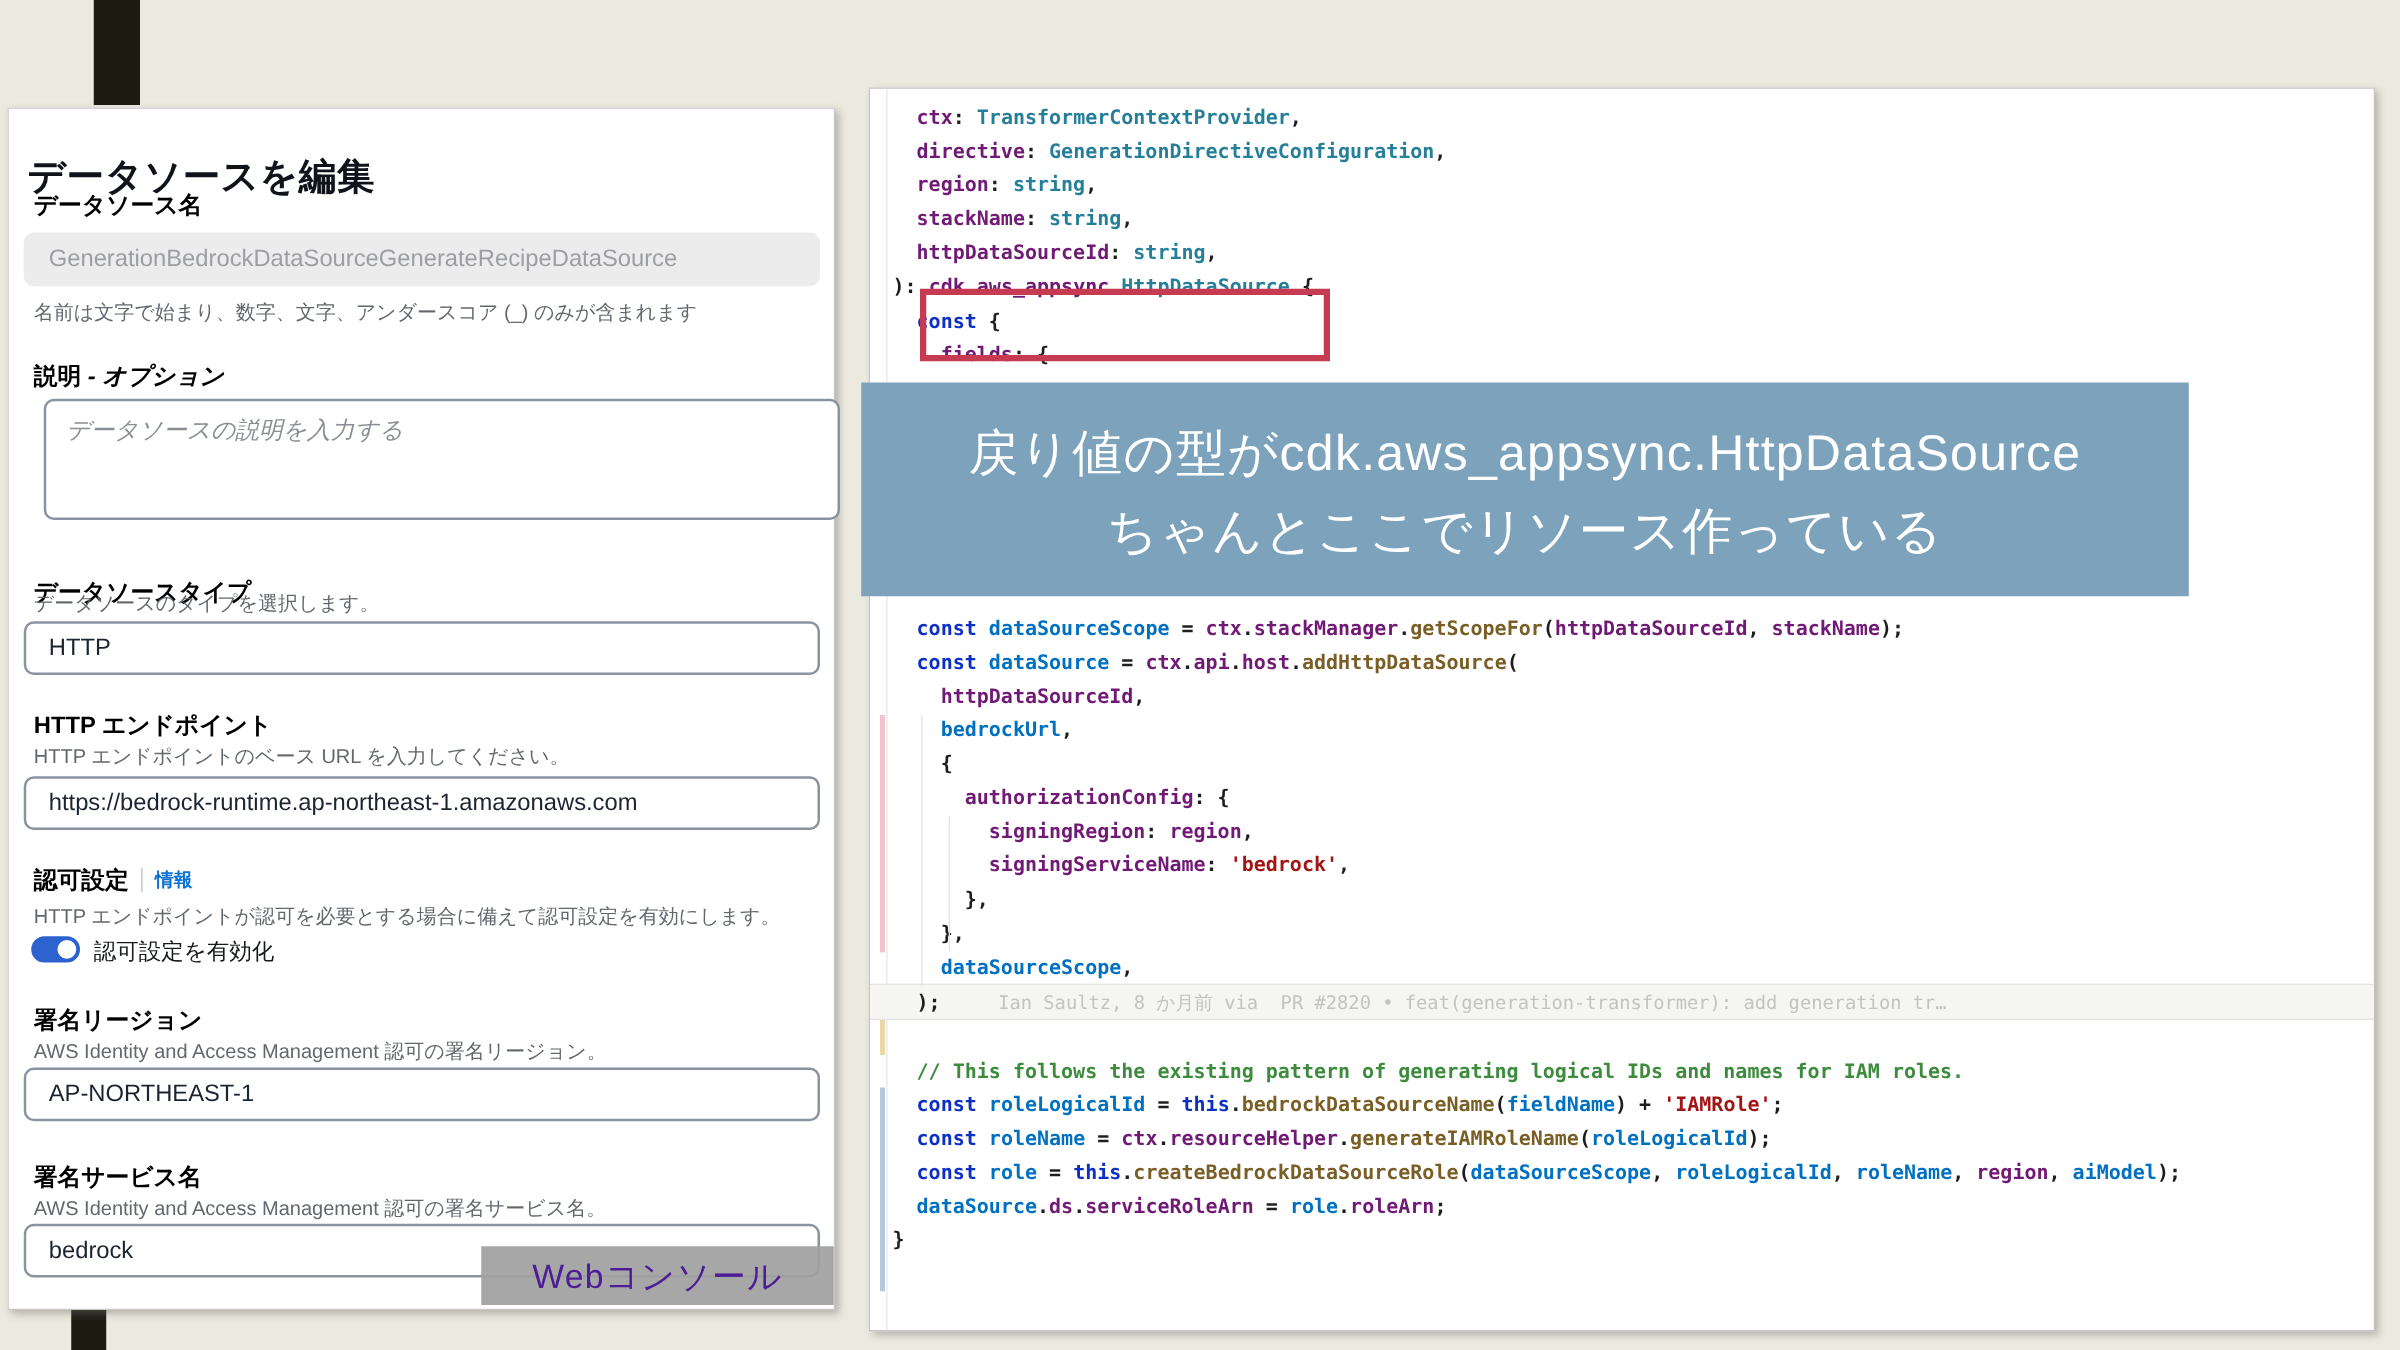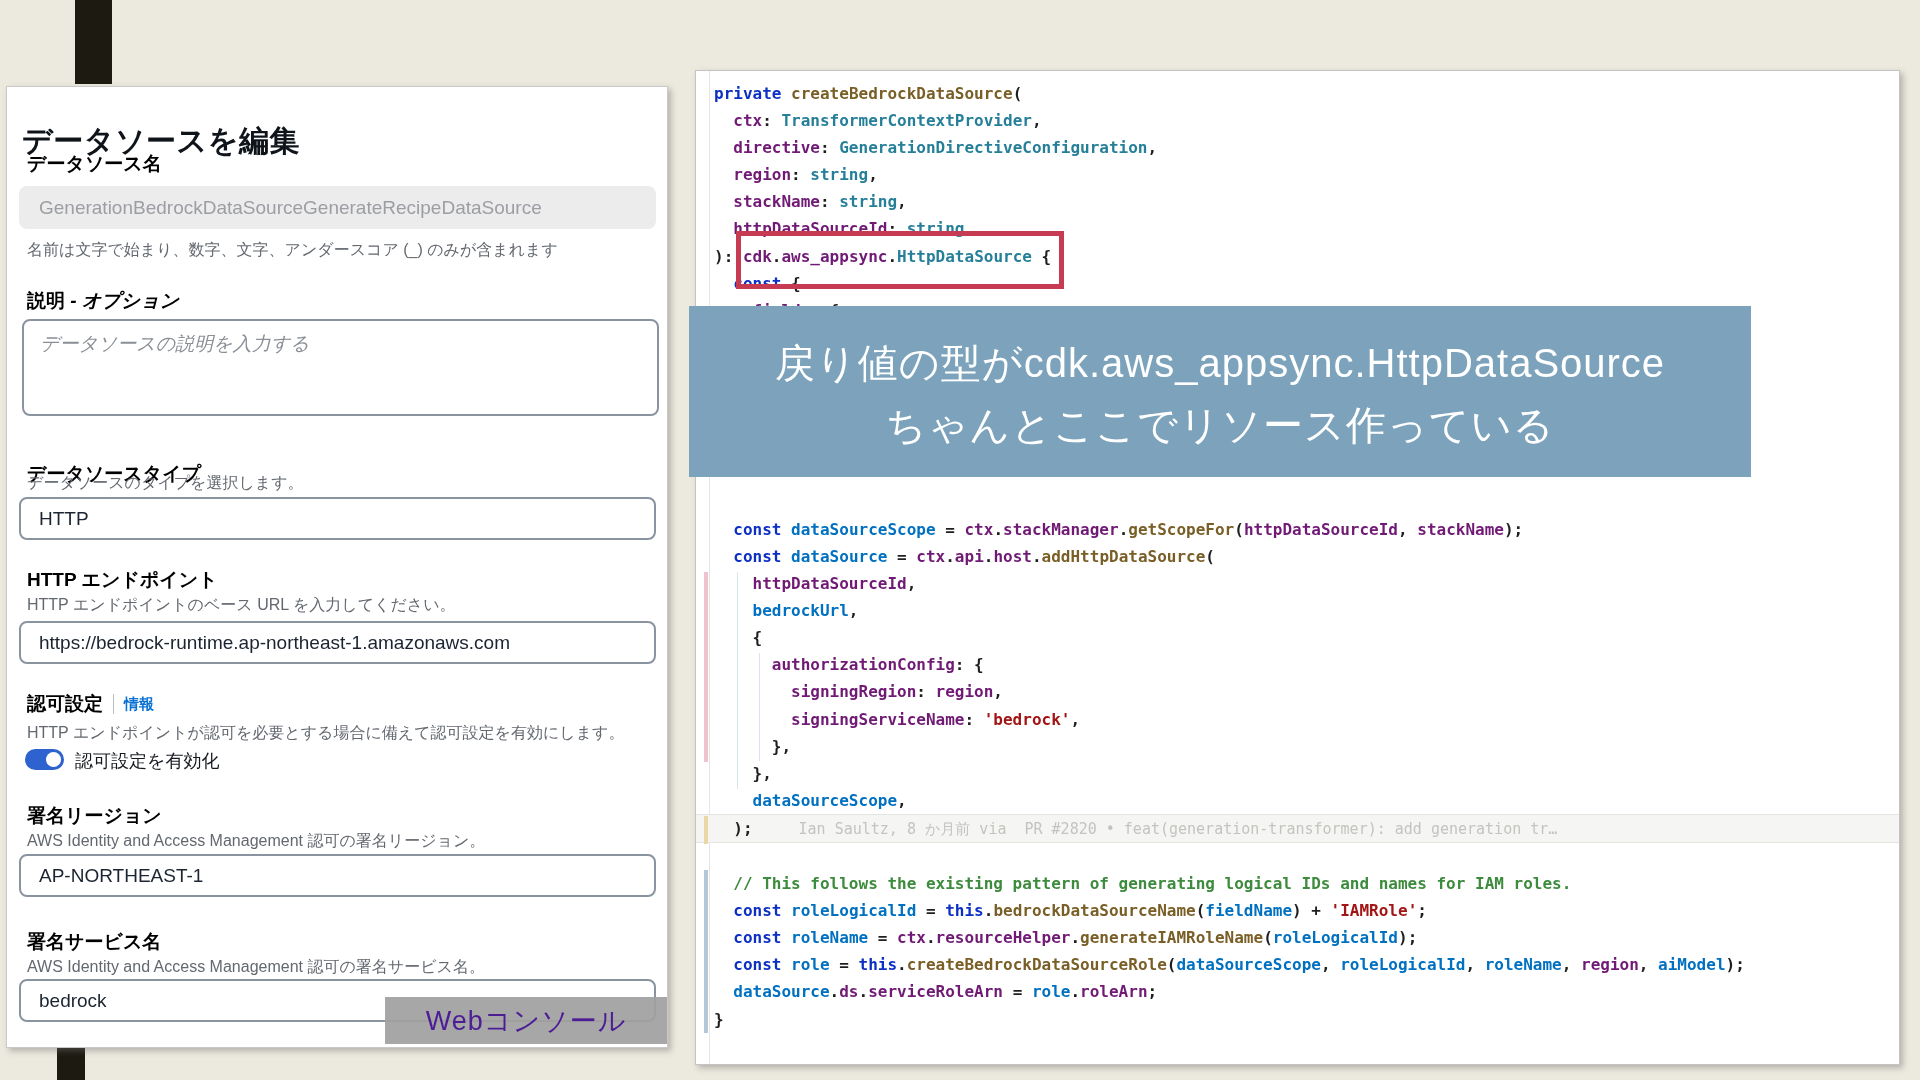--- a/index.html
+++ b/index.html
@@ -25,21 +25,21 @@
   .fp-label{font-size:19px;font-weight:bold;color:#000000;}
   .fp-helper{font-size:16px;color:#63686f;}
   .fp-input{
     position:absolute;left:12px;width:637px;height:43px;
     border:2px solid #8a94a0;border-radius:8px;background:#fff;
     font-family:"Liberation Sans",sans-serif;font-size:19px;color:#1b2430;
     padding:0 0 0 18px;outline:none;
   }
   .fp-input.disabled{background:#ececec;border-color:#ececec;color:#9c9ea3;}
   .fp-textarea{
-    position:absolute;left:15px;width:637px;height:97px;
+    position:absolute;left:28px;width:637px;height:97px;
     border:2px solid #8a94a0;border-radius:8px;background:#fff;
     font-family:"Liberation Sans",sans-serif;font-size:19px;color:#1b2430;
     padding:10px 16px;resize:none;outline:none;
   }
   .fp-textarea::placeholder{font-style:italic;color:#8a8f96;}
   .fp-select{
     position:absolute;left:12px;width:637px;height:43px;
     border:2px solid #8a94a0;border-radius:8px;background:#fff;
     font-size:19px;color:#1b2430;line-height:39px;padding-left:18px;
   }
@@ -165,21 +165,20 @@
 
 <section class="code-panel">
   <div class="gutter-line"></div>
   <div class="gutter-marker gm-pink"></div>
   <div class="gutter-marker gm-yellow"></div>
   <div class="gutter-marker gm-blue"></div>
   <div class="indent-guide ig-1"></div>
   <div class="indent-guide ig-2"></div>
 
   <div class="code-area" id="code-area">
-      <div class="code-line"><span class="tk-kw">private</span><span class="tk-pl"> </span><span class="tk-fn">createBedrockDataSource</span><span class="tk-pl">(</span></div>
       <div class="code-line"><span class="tk-pl">  </span><span class="tk-var">ctx</span><span class="tk-pl">: </span><span class="tk-ty">TransformerContextProvider</span><span class="tk-pl">,</span></div>
       <div class="code-line"><span class="tk-pl">  </span><span class="tk-var">directive</span><span class="tk-pl">: </span><span class="tk-ty">GenerationDirectiveConfiguration</span><span class="tk-pl">,</span></div>
       <div class="code-line"><span class="tk-pl">  </span><span class="tk-var">region</span><span class="tk-pl">: </span><span class="tk-ty">string</span><span class="tk-pl">,</span></div>
       <div class="code-line"><span class="tk-pl">  </span><span class="tk-var">stackName</span><span class="tk-pl">: </span><span class="tk-ty">string</span><span class="tk-pl">,</span></div>
       <div class="code-line"><span class="tk-pl">  </span><span class="tk-var">httpDataSourceId</span><span class="tk-pl">: </span><span class="tk-ty">string</span><span class="tk-pl">,</span></div>
       <div class="code-line"><span class="tk-pl">): </span><span class="tk-var">cdk</span><span class="tk-pl">.</span><span class="tk-var">aws_appsync</span><span class="tk-pl">.</span><span class="tk-ty">HttpDataSource</span><span class="tk-pl"> {</span></div>
       <div class="code-line"><span class="tk-pl">  </span><span class="tk-kw">const</span><span class="tk-pl"> {</span></div>
       <div class="code-line"><span class="tk-pl">    </span><span class="tk-var">fields</span><span class="tk-pl">: {</span></div>
       <div class="code-spacer" style="height: 192px;"></div>
       <div class="code-line"><span class="tk-pl">  </span><span class="tk-kw">const</span><span class="tk-pl"> </span><span class="tk-cv">dataSourceScope</span><span class="tk-pl"> = </span><span class="tk-var">ctx</span><span class="tk-pl">.</span><span class="tk-var">stackManager</span><span class="tk-pl">.</span><span class="tk-fn">getScopeFor</span><span class="tk-pl">(</span><span class="tk-var">httpDataSourceId</span><span class="tk-pl">, </span><span class="tk-var">stackName</span><span class="tk-pl">);</span></div>

